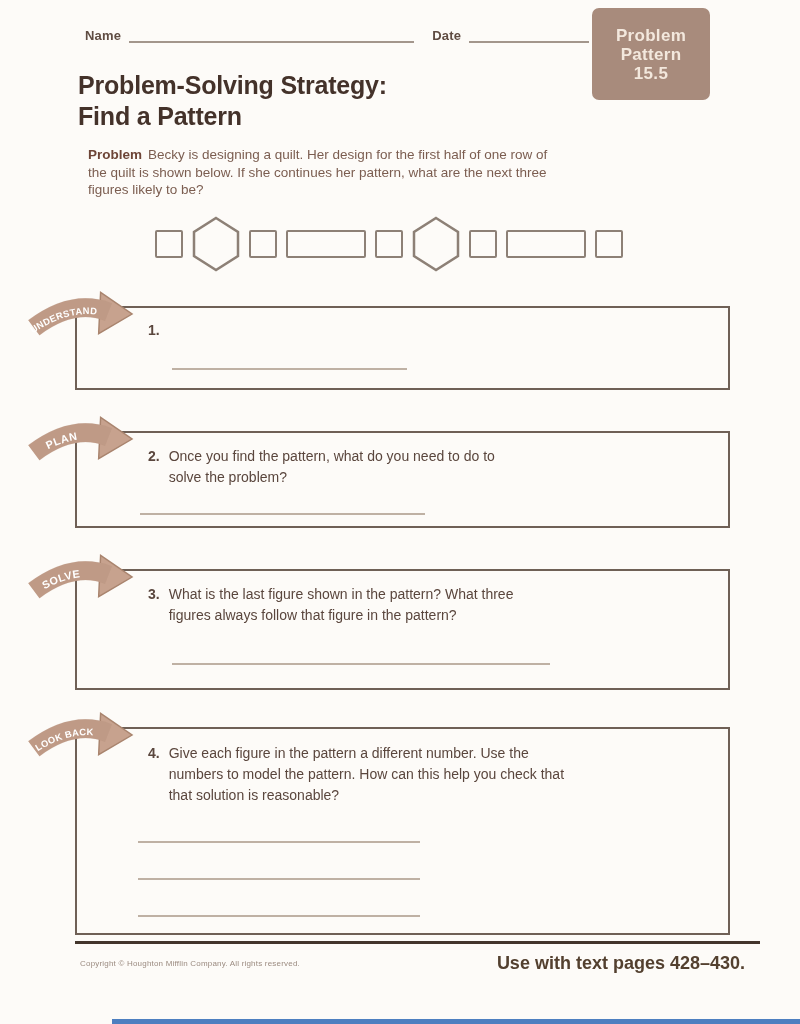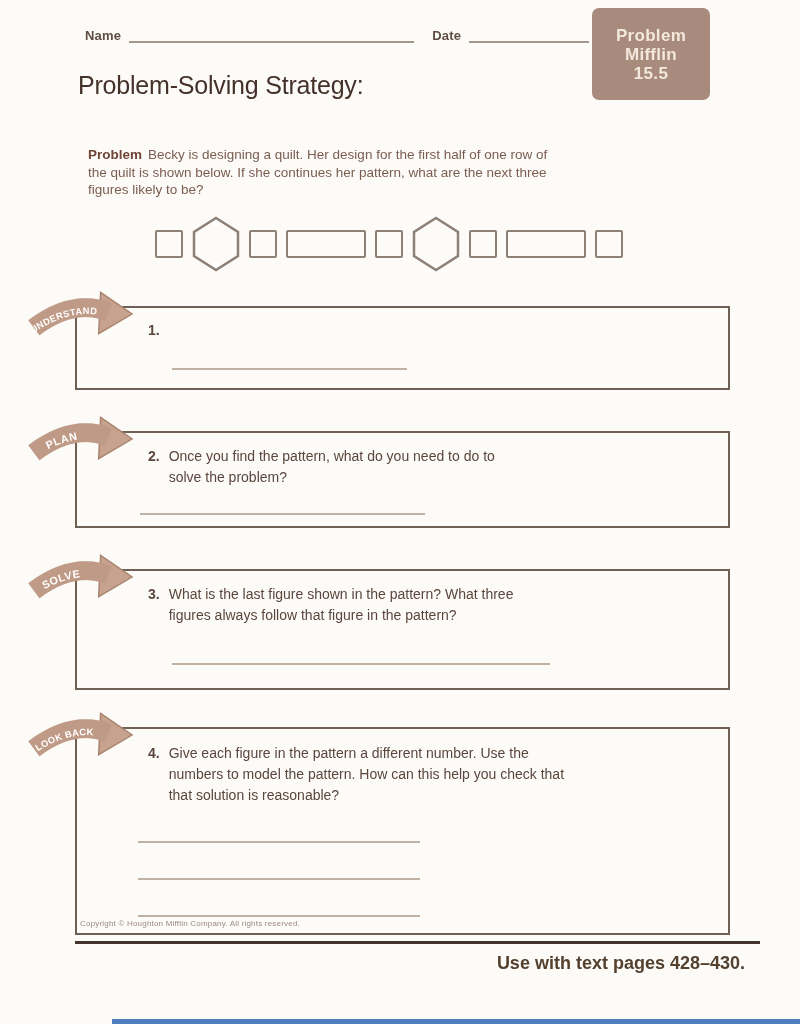--- a/index.html
+++ b/index.html
@@ -13,21 +13,21 @@
   .blank-label{font-weight:bold;letter-spacing:.2px;}
   .blank-line{display:inline-block;border-bottom:2px solid #a3968c;height:12px;vertical-align:bottom;}
   .name-line{width:285px;margin:0 18px 0 8px;}
   .date-line{width:120px;margin-left:8px;}
   .badge{
     position:absolute;top:8px;left:592px;width:118px;height:92px;
     background:#a88b7c;border-radius:7px;color:#f3e8dd;
     display:flex;flex-direction:column;align-items:center;justify-content:center;
     font-weight:bold;font-size:17px;line-height:19px;letter-spacing:.3px;text-align:center;
   }
-  .title{position:absolute;top:70px;left:78px;font-size:25px;line-height:31px;font-weight:normal;color:#44322a;letter-spacing:-.2px;}
+  .title{position:absolute;top:70px;left:78px;font-size:25px;line-height:31px;font-weight:bold;color:#44322a;letter-spacing:-.2px;}
   .problem{position:absolute;top:146px;left:80px;width:475px;font-size:13.5px;line-height:17.5px;color:#7b5d50;margin-left:8px;}
   .problem b{color:#6e4537;margin-right:6px;}
   
   .pattern-row{position:absolute;top:215px;left:155px;width:480px;height:58px;display:flex;align-items:center;gap:9px;}
   .shape{box-sizing:border-box;flex:0 0 auto;}
   .shape.square{width:28px;height:28px;border:2.5px solid #8d8076;border-radius:2px;}
   .shape.rectangle{width:80px;height:28px;border:2.5px solid #8d8076;border-radius:2px;}
   .shape.hexagon{width:48px;height:56px;}
   
   .section-box{
@@ -36,41 +36,42 @@
   }
   .question{position:absolute;left:71px;display:flex;font-size:14px;line-height:21px;color:#5a463d;}
   .question .num{font-weight:bold;margin-right:9px;}
   .answer-lines{position:absolute;}
   .answer-line{border-top:2px solid #bfb1a4;height:0;margin-bottom:35px;}
   .ribbon{position:absolute;left:26px;width:108px;height:58px;z-index:3;}
   .ribbon svg{display:block;}
   .ribbon text{fill:#ffffff;font-family:"Liberation Sans",sans-serif;font-weight:bold;}
   
   .footer-rule{position:absolute;top:941px;left:75px;width:685px;border-top:3px solid #43352c;}
-  .copyright{position:absolute;top:919px;left:80px;font-size:8px;color:#9b8b80;letter-spacing:.2px;}
+  .copyright{position:absolute;top:959px;left:80px;font-size:8px;color:#9b8b80;letter-spacing:.2px;}
   .use-with{position:absolute;top:953px;left:0;width:745px;text-align:right;font-size:18px;font-weight:bold;color:#53402f;}
   .scan-strip{position:absolute;bottom:0;left:112px;right:0;height:5px;background:#4d7fc0;}
 </style>
 </head>
 <body>
 
 <div class="page">
 
   <div class="blank-row">
     <span class="blank-label">Name</span><span class="blank-line name-line"></span><span class="blank-label">Date</span><span class="blank-line date-line"></span>
   </div>
 
   <div class="badge">
     <span>Problem</span>
-    <span>Mifflin</span>
+    <span>Pattern</span>
     <span>15.5</span>
   </div>
 
   <div class="title">
     <div>Problem-Solving Strategy:</div>
+    <div>Find a Pattern</div>
   </div>
 
   <div class="problem">
     <b>Problem</b><span>Becky is designing a quilt. Her design for the first half of one row of the quilt is shown below. If she continues her pattern, what are the next three figures likely to be?</span>
   </div>
 
   <div class="pattern-row">
       <div class="shape square"></div>
       <div class="shape hexagon"><svg width="48" height="56" viewBox="0 0 48 56">
           <polygon points="24,2 46,16 46,40 24,54 2,40 2,16" fill="none" stroke="#8d8076" stroke-width="2.5"></polygon>

